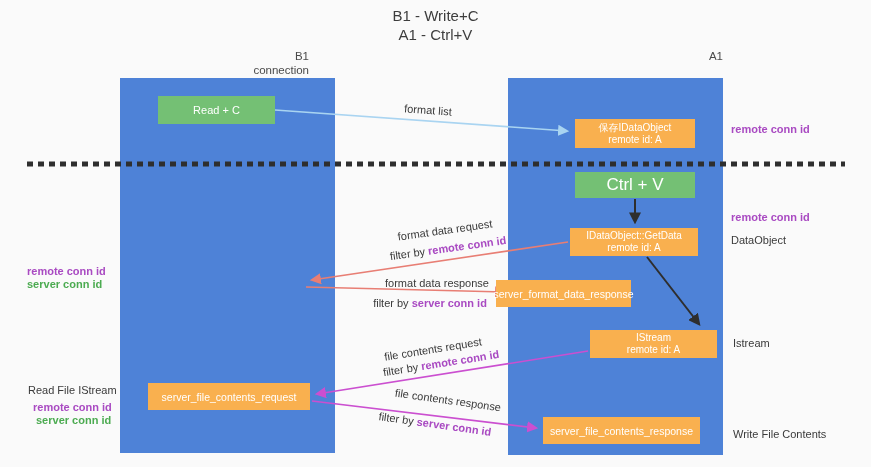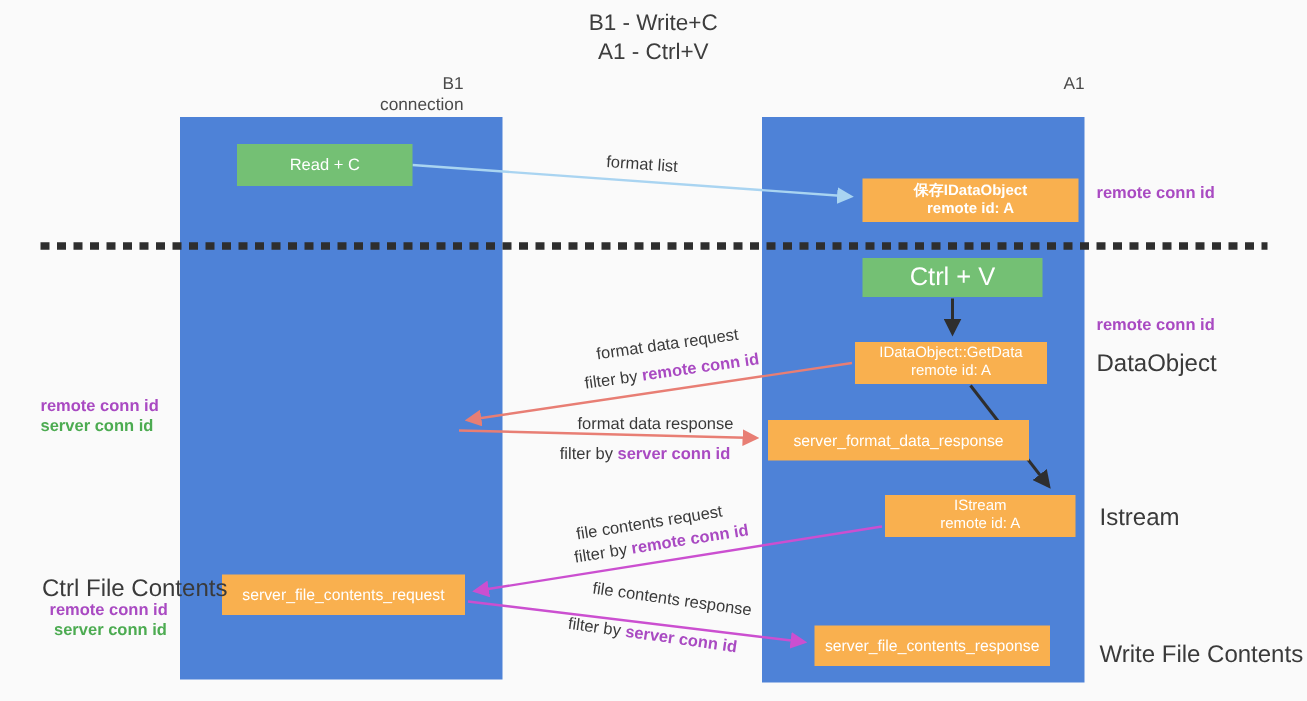--- a/index.html
+++ b/index.html
@@ -21,44 +21,44 @@
   svg.wires { position:absolute; left:0; top:0; width:871px; height:467px; pointer-events:none; }
 
   .node { position:absolute; display:flex; flex-direction:column; align-items:center; justify-content:center;
           color:#fff; text-align:center; }
   .node.orange { background:#f9b04f; }
   .node.green  { background:#74c074; }
   .two-line { font-size:10px; line-height:12px; }
   .one-line { font-size:10.5px; }
 
   #ctrl-c   { left:158px; top:96px;  width:117px; height:28px; font-size:11px; }
-  #save-obj { left:575px; top:119px; width:144px; height:29px;font-weight:bold; }
+  #save-obj { left:575px; top:119px; width:120px; height:29px; }
   #ctrl-v   { left:575px; top:172px; width:120px; height:26px; font-size:17px; }
   #getdata  { left:570px; top:228px; width:128px; height:28px; }
   #fmt-req  { left:150px; top:268px; width:155px; height:27px; }
-  #fmt-resp { left:512px; top:280px; width:174px; height:27px; }
+  #fmt-resp { left:496px; top:280px; width:135px; height:27px; }
   #istream-box { left:590px; top:330px; width:127px; height:28px; }
   #file-req  { left:148px; top:383px; width:162px; height:27px; }
   #file-resp { left:543px; top:417px; width:157px; height:27px; }
 
   .flow-label { position:absolute; font-size:11px; color:#3a3a3a; white-space:nowrap; }
   .ctr { transform:translate(-50%,-50%); }
   .key-purple { color:#a94ac2; font-weight:bold; }
 
   #lab-format-list { left:428px; top:110px; transform:translate(-50%,-50%) rotate(4deg); }
   #lab-fdr   { left:445px; top:230px; transform:translate(-50%,-50%) rotate(-8deg); }
   #lab-fdr-f { left:448px; top:248px; transform:translate(-50%,-50%) rotate(-8deg); }
   #lab-fds   { left:437px; top:283px; }
   #lab-fds-f { left:430px; top:303px; }
   #lab-fcr   { left:433px; top:349px; transform:translate(-50%,-50%) rotate(-9deg); }
   #lab-fcr-f { left:441px; top:363px; transform:translate(-50%,-50%) rotate(-9deg); }
   #lab-fcs   { left:448px; top:400px; transform:translate(-50%,-50%) rotate(8deg); }
   #lab-fcs-f { left:435px; top:424px; transform:translate(-50%,-50%) rotate(8deg); }
 
-  .side-label { position:absolute; font-size:16px; color:#3a3a3a; white-space:nowrap; }
+  .side-label { position:absolute; font-size:11px; color:#3a3a3a; white-space:nowrap; }
   .side-label.bold-purple { font-size:11px; color:#a94ac2; font-weight:bold; }
   .side-label.bold-green  { font-size:11px; color:#4cab51; font-weight:bold; }
 
   #r-remote-top { left:731px; top:123px; }
   #r-remote-mid { left:731px; top:211px; }
   #r-dataobject { left:731px; top:234px; }
   #r-istream    { left:733px; top:337px; }
   #r-write-file { left:733px; top:428px; }
   #l-remote-mid { left:27px;  top:265px; }
   #l-server-mid { left:27px;  top:278px; }
@@ -179,17 +179,17 @@
   </div>
 
   <div class="side-label bold-purple" id="r-remote-top">remote conn id</div>
   <div class="side-label bold-purple" id="r-remote-mid">remote conn id</div>
   <div class="side-label" id="r-dataobject">DataObject</div>
   <div class="side-label" id="r-istream">Istream</div>
   <div class="side-label" id="r-write-file">Write File Contents</div>
 
   <div class="side-label bold-purple" id="l-remote-mid">remote conn id</div>
   <div class="side-label bold-green" id="l-server-mid">server conn id</div>
-  <div class="side-label" id="l-read-file">Ctrl File Contents</div>
+  <div class="side-label" id="l-read-file">Read File IStream</div>
   <div class="side-label bold-purple" id="l-remote-bot">remote conn id</div>
   <div class="side-label bold-green" id="l-server-bot">server conn id</div>
 
 </div>
 
 </body></html>

